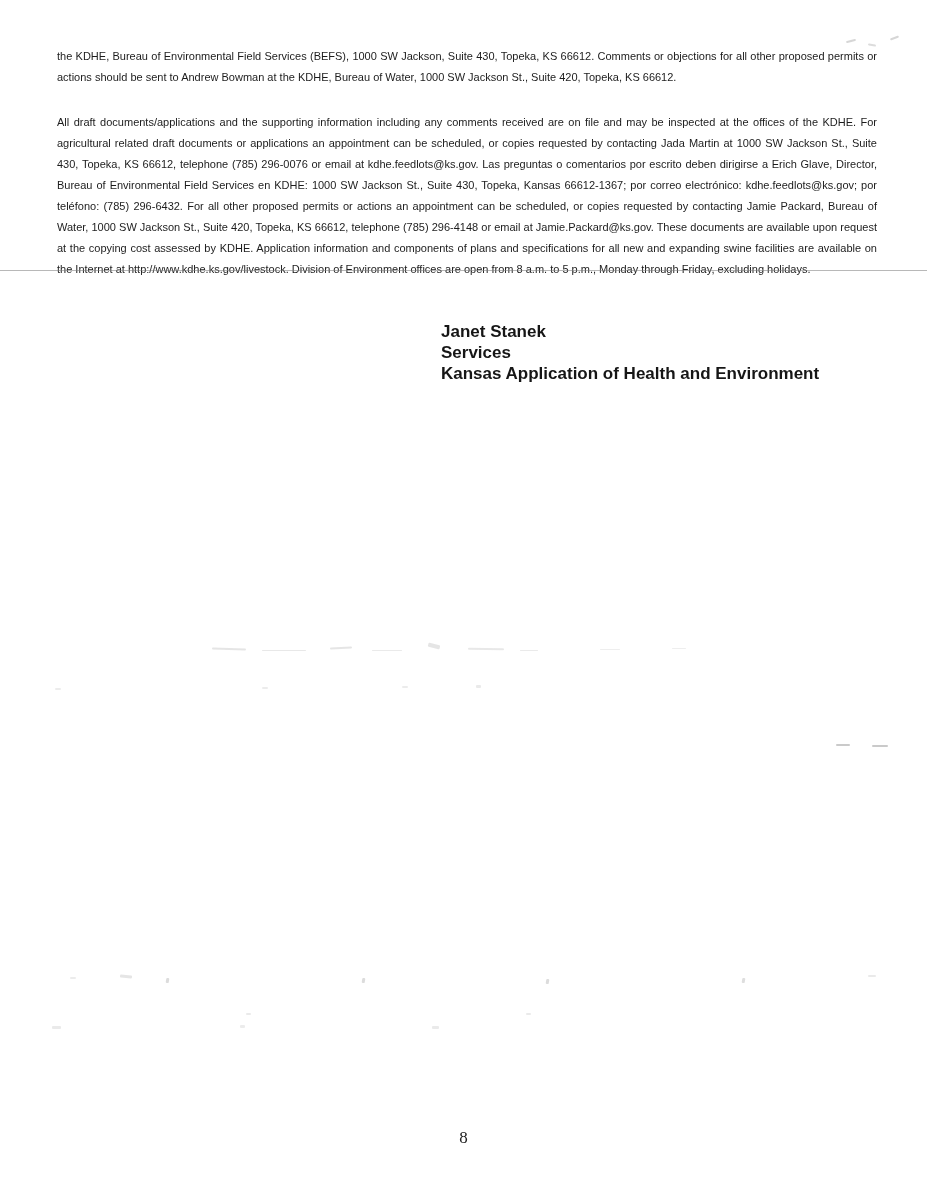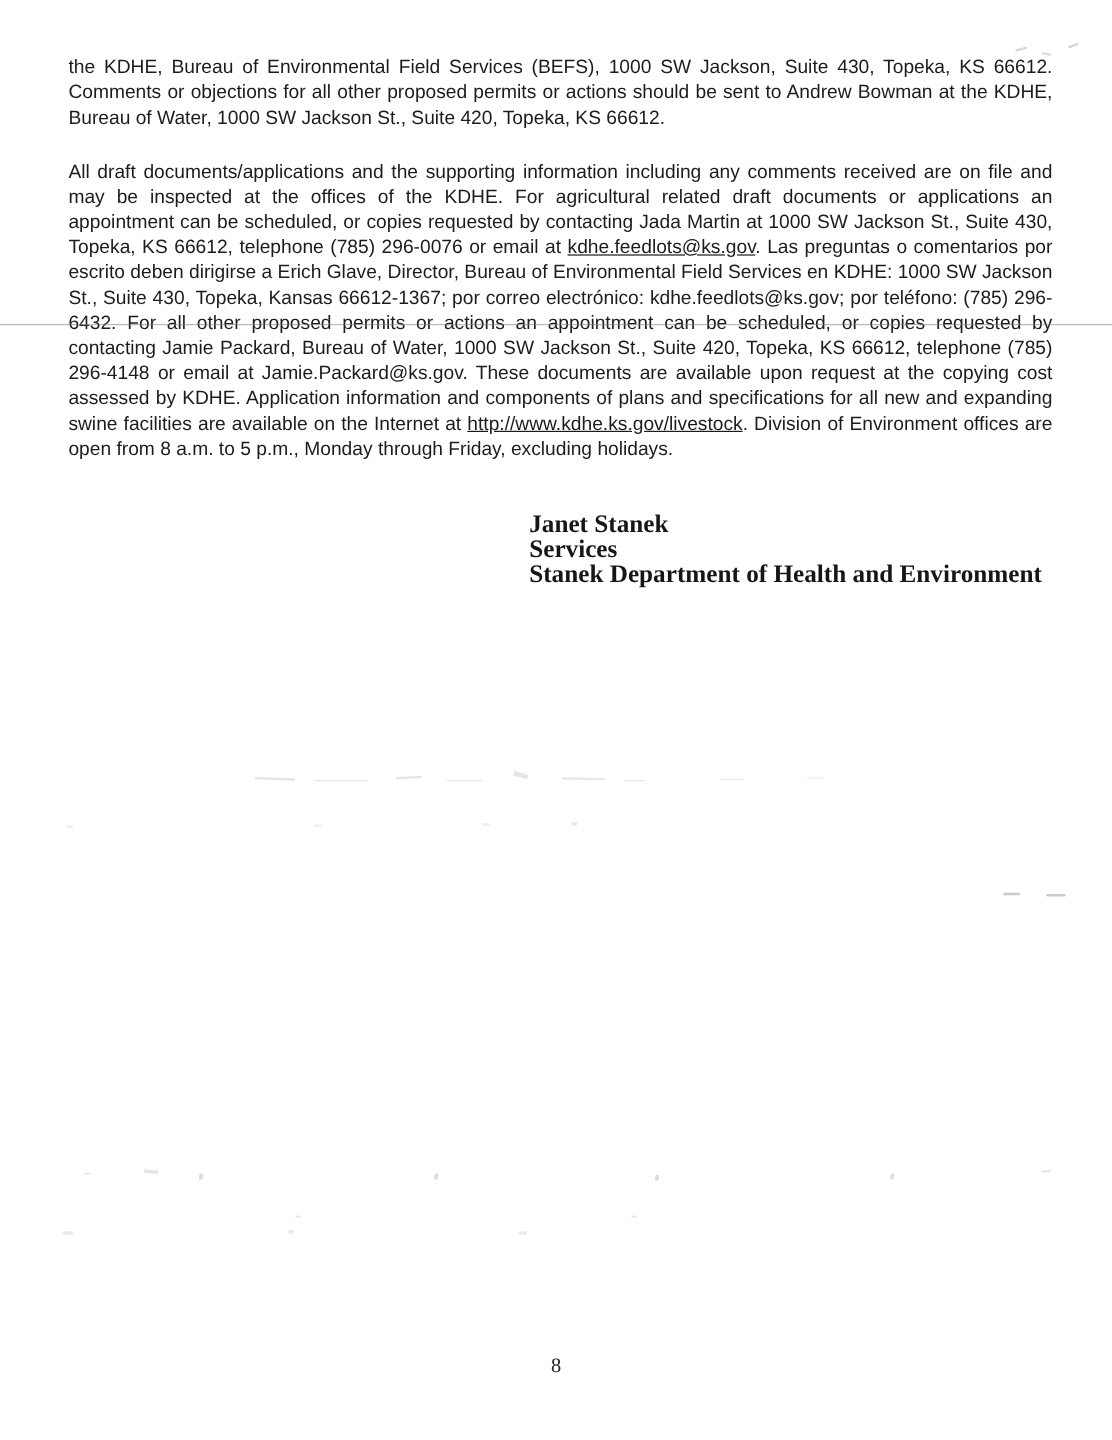--- a/index.html
+++ b/index.html
@@ -17,36 +17,34 @@
     color: #1c1c1c;
   }
   .content {
     position: absolute;
     left: 57px;
     top: 46px;
     width: 820px;
   }
   .para {
     margin: 0 0 24px 0;
-    font-size: 16px;
+    font-size: 11px;
     line-height: 21px;
     text-align: justify;
     color: #1c1c1c;
   }
   .para .underlined {
-    text-decoration: underline;
     margin-top: 15px;
   }
   .signature {
     margin: 41px 0 0 384px;
-    font-size: 21px;
+    font-size: 17px;
     line-height: 21px;
     font-weight: bold;
     color: #161616;
-    font-family: Liberation Serif, serif;
   }
   .page-number {
     position: absolute;
     top: 1128px;
     left: 0;
     width: 100%;
     text-align: center;
     font-family: "Liberation Serif", "DejaVu Serif", serif;
     font-size: 17px;
     color: #222222;
@@ -75,21 +73,21 @@
 
   <div class="content">
 
     <p class="para"><span>the KDHE, Bureau of Environmental Field Services (BEFS), 1000 SW Jackson, Suite 430, Topeka, KS 66612. Comments or objections for all other proposed permits or actions should be sent to Andrew Bowman at the KDHE, Bureau of Water, 1000 SW Jackson St., Suite 420, Topeka, KS 66612.</span></p>
 
     <p class="para"><span>All draft documents/applications and the supporting information including any comments received are on file and may be inspected at the offices of the KDHE. For agricultural related draft documents or applications an appointment can be scheduled, or copies requested by contacting Jada Martin at 1000 SW Jackson St., Suite 430, Topeka, KS 66612, telephone (785) 296-0076 or email at </span><span class="underlined">kdhe.feedlots@ks.gov</span><span>. Las preguntas o comentarios por escrito deben dirigirse a Erich Glave, Director, Bureau of Environmental Field Services en KDHE: 1000 SW Jackson St., Suite 430, Topeka, Kansas 66612-1367; por correo electrónico: kdhe.feedlots@ks.gov; por teléfono: (785) 296-6432. For all other proposed permits or actions an appointment can be scheduled, or copies requested by contacting Jamie Packard, Bureau of Water, 1000 SW Jackson St., Suite 420, Topeka, KS 66612, telephone (785) 296-4148 or email at Jamie.Packard@ks.gov. These documents are available upon request at the copying cost assessed by KDHE. Application information and components of plans and specifications for all new and expanding swine facilities are available on the Internet at </span><span class="underlined">http://www.kdhe.ks.gov/livestock</span><span>. Division of Environment offices are open from 8 a.m. to 5 p.m., Monday through Friday, excluding holidays.</span></p>
 
     <div class="signature">
       <div>Janet Stanek</div>
       <div>Services</div>
-      <div>Stanek Department of Health and Environment</div>
+      <div>Kansas Application of Health and Environment</div>
     </div>
 
   </div>
 
   <div class="scanline"></div>
 
   <div id="artifacts">
       <div class="artifact" style="left: 846px; top: 40px; width: 10px; height: 2px; opacity: 0.35; transform: rotate(-15deg);"></div>
       <div class="artifact" style="left: 868px; top: 44px; width: 8px; height: 2px; opacity: 0.3; transform: rotate(10deg);"></div>
       <div class="artifact" style="left: 890px; top: 37px; width: 9px; height: 2px; opacity: 0.35; transform: rotate(-20deg);"></div>

